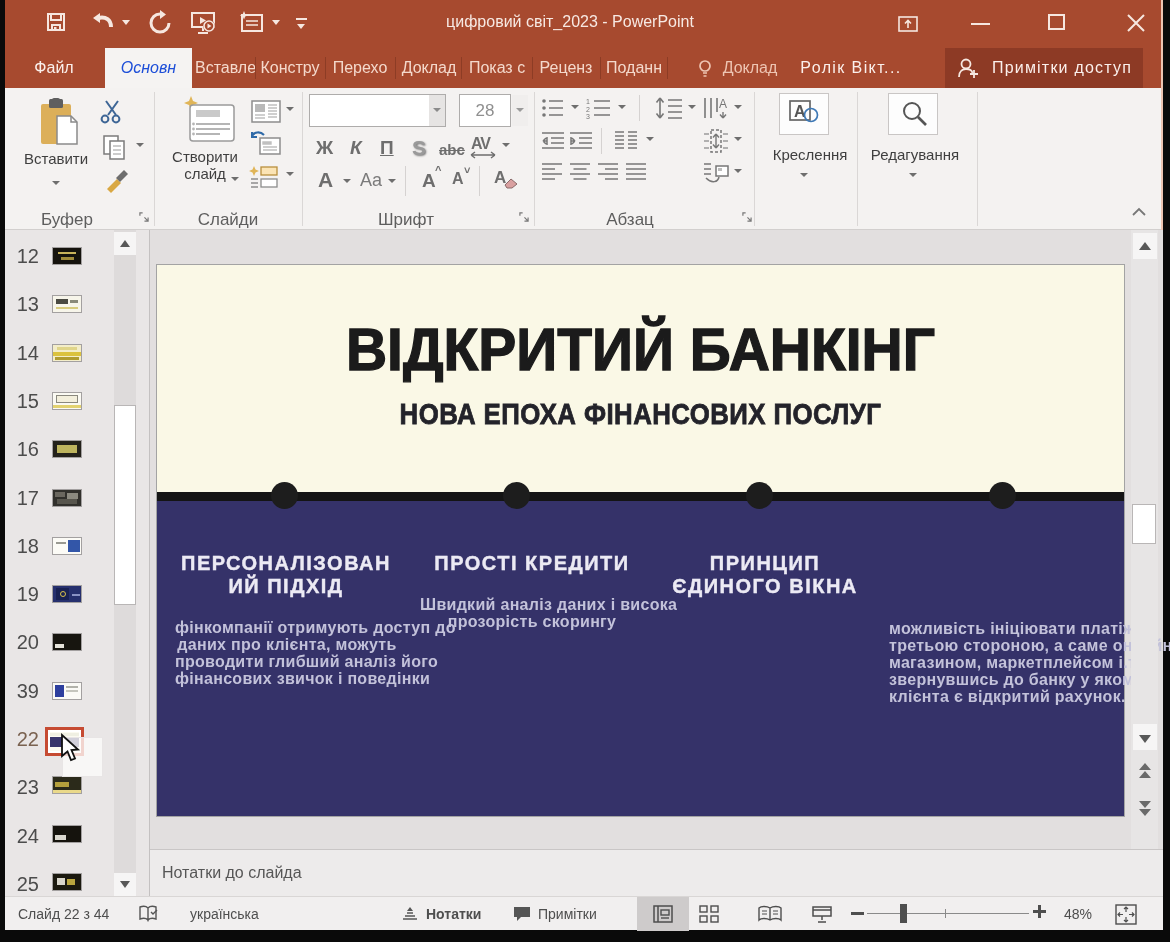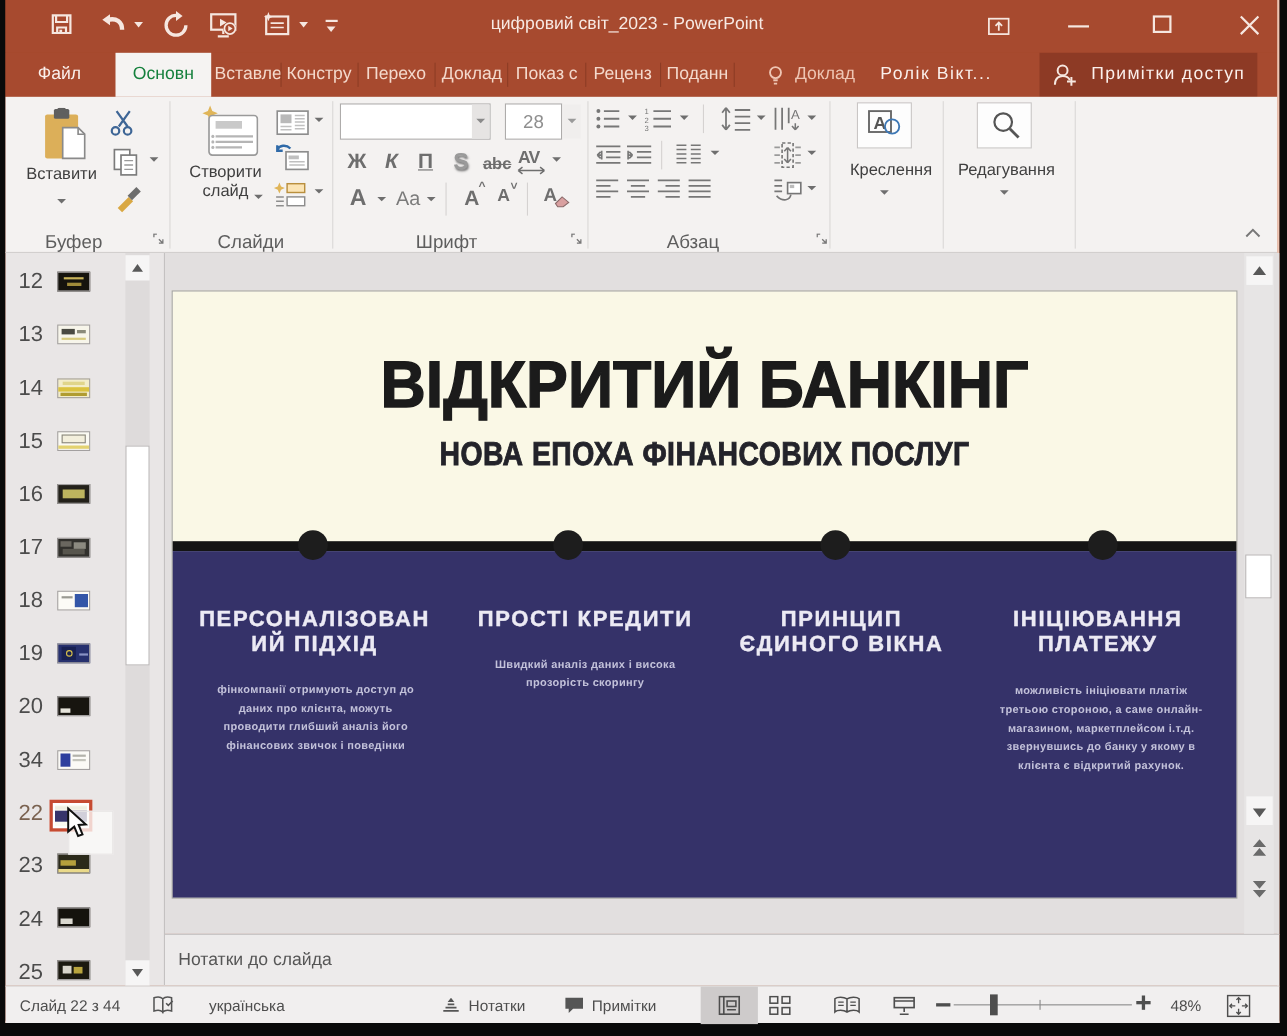--- a/index.html
+++ b/index.html
@@ -8,21 +8,21 @@
   #root { position:absolute; left:0; top:0; width:1170px; height:942px; background:#0a0a0a; }
   #win { position:absolute; left:5px; top:0; width:1158px; height:930px; background:#A74A2F;
          border-right:2px solid #edc4b2; border-bottom:2px solid #edc4b2; }
   
   #titlebar { position:absolute; left:0; top:0; width:100%; height:48px; background:#A74A2F;padding-left:40px; }
   .ttxt { color:#f7e9e3; font-size:15px; }
   
   #tabs { position:absolute; left:0; top:48px; width:100%; height:40px; background:#A74A2F; }
   .tab { position:absolute; top:0; height:40px; line-height:40px; color:#f4d9cc; font-size:16px; text-align:center; }
   .tabsep { position:absolute; top:9px; height:22px; width:1px; background:#8d3c25; }
-  #activetab { position:absolute; left:100px; top:0; width:87px; height:40px; background:#f5f3f2; color:#15803d; font-size:16px; line-height:40px; text-align:center; }
+  #activetab { position:absolute; left:100px; top:0; width:87px; height:40px; background:#f5f3f2; color:#1d4ed8; font-size:16px; line-height:40px; text-align:center;font-style:italic; }
   
   #ribbon { position:absolute; left:0; top:88px; width:100%; height:142px; background:#f4f2f1; border-bottom:1px solid #d2cfce; }
   .gsep { position:absolute; top:4px; height:134px; width:1px; background:#dad7d6; }
   .glabel { position:absolute; top:122px; height:16px; font-size:17px; color:#5e5e5e; text-align:center; }
   .launcher { position:absolute; top:124px; width:10px; height:10px; }
   .biglabel { font-size:15px; color:#3f3f3f; text-align:center; }
   .dda { width:0; height:0; border-left:4px solid transparent; border-right:4px solid transparent; border-top:4px solid #6e6e6e; }
   .combo { position:absolute; background:#fff; border:1px solid #aeacab; }
   .fbtn { color:#6e6e6e; font-weight:bold; font-size:17px; }
   
@@ -31,21 +31,21 @@
   #notesbar { position:absolute; left:145px; top:849px; width:1013px; height:47px; background:#edebeb; border-top:1px solid #c9c6c6; }
   #statusbar { position:absolute; left:0; top:896px; width:1158px; height:34px; background:#f1efef; border-top:1px solid #d9d6d5; font-size:14px; color:#4e4e4e; }
   .thnum { position:absolute; width:30px; text-align:right; font-size:20px; color:#4c4c4c; }
   .thumb { position:absolute; left:47px; width:30px; height:18px; background:#fff; border:1px solid #a3a0a0; }
   
   #slide { position:absolute; left:151px; top:264px; width:969px; height:553px; background:#faf8e6; border:1px solid #a3a3a3; }
   #slideblue { position:absolute; left:0px; top:236px; width:967px; height:315px; background:#353269; }
   #slideline { position:absolute; left:0px; top:227px; width:967px; height:9px; background:#141414; }
   .dot { position:absolute; width:27px; height:27px; border-radius:50%; background:#1d1d1d; top:217px; }
   .colh { position:absolute; color:#eceaf4; font-weight:bold; font-size:20px; text-align:center; letter-spacing:1.5px; line-height:23px; -webkit-text-stroke:0.4px #eceaf4; }
-  .colb { position:absolute; color:#c3c2da; font-weight:bold; font-size:10px; text-align:center; line-height:17px; letter-spacing:0.3px; white-space:nowrap; }
+  .colb { position:absolute; color:#c3c2da; font-weight:bold; font-size:16px; text-align:center; line-height:17px; letter-spacing:0.3px; white-space:nowrap; }
   svg { display:block; }
 </style></head>
 <body>
 <div id="root">
 <div id="win">
   <div id="titlebar">
 
     <svg class="a" style="left:40px;top:11px;" width="22" height="22" viewBox="0 0 22 22">
       <path d="M3 3 h16 v16 h-16 z M6 3 v6 h10 v-6 M7 14 h8 v5 h-8 z" fill="none" stroke="#f6e7e0" stroke-width="2"></path>
       <rect x="9" y="16" width="2.5" height="3" fill="#f6e7e0"></rect>
@@ -313,21 +313,21 @@
 
     <div class="thnum" style="left:4px;top:15px;">12</div>
     <div class="thnum" style="left:4px;top:63px;">13</div>
     <div class="thnum" style="left:4px;top:112px;">14</div>
     <div class="thnum" style="left:4px;top:160px;">15</div>
     <div class="thnum" style="left:4px;top:208px;">16</div>
     <div class="thnum" style="left:4px;top:257px;">17</div>
     <div class="thnum" style="left:4px;top:305px;">18</div>
     <div class="thnum" style="left:4px;top:353px;">19</div>
     <div class="thnum" style="left:4px;top:401px;">20</div>
-    <div class="thnum" style="left:4px;top:450px;">34</div>
+    <div class="thnum" style="left:4px;top:450px;">39</div>
     <div class="thnum" style="left:4px;top:498px;color:#7a6250;">22</div>
     <div class="thnum" style="left:4px;top:546px;">23</div>
     <div class="thnum" style="left:4px;top:595px;">24</div>
     <div class="thnum" style="left:4px;top:643px;">25</div>
 
     <div class="thumb" style="top:17px;background:#15130d;">
           <div class="a" style="left:5px;top:4px;width:18px;height:2px;background:#c8b35a;"></div>
           <div class="a" style="left:8px;top:9px;width:13px;height:3px;background:#a08b3a;"></div>
         </div>
     <div class="thumb" style="top:65px;background:#f7f5ea;">
@@ -407,21 +407,20 @@
     <div id="slideblue"></div>
     <div class="dot" style="left:114px;"></div>
     <div class="dot" style="left:346px;"></div>
     <div class="dot" style="left:589px;"></div>
     <div class="dot" style="left:832px;"></div>
     <div class="colh" style="left:14px;top:287px;width:230px;">ПЕРСОНАЛІЗОВАН ИЙ ПІДХІД</div>
     <div class="colb" style="left:18px;top:354px;width:224px;">фінкомпанії отримують доступ до<br>даних про клієнта, можуть<br>проводити глибший аналіз його<br>фінансових звичок і поведінки</div>
     <div class="colh" style="left:260px;top:287px;width:230px;">ПРОСТІ КРЕДИТИ</div>
     <div class="colb" style="left:263px;top:331px;width:224px;">Швидкий аналіз даних і висока<br>прозорість скорингу</div>
     <div class="colh" style="left:493px;top:287px;width:230px;">ПРИНЦИП<br>ЄДИНОГО ВІКНА</div>
-    <div class="colh" style="left:726px;top:287px;width:230px;">ІНІЦІЮВАННЯ ПЛАТЕЖУ</div>
     <div class="colb" style="left:732px;top:355px;width:224px;">можливість ініціювати платіж<br>третьою стороною, а саме онлайн-<br>магазином, маркетплейсом і.т.д.<br>звернувшись до банку у якому в<br>клієнта є відкритий рахунок.</div>
   </div>
 
   <div class="a" style="left:1126px;top:230px;width:27px;height:619px;background:#e7e5e5;">
     <div class="a" style="left:2px;top:3px;width:24px;height:26px;background:#f6f5f5;"></div>
     <div class="a" style="left:8px;top:12px;width:0;height:0;border-left:6px solid transparent;border-right:6px solid transparent;border-bottom:8px solid #585858;"></div>
     <div class="a" style="left:1px;top:274px;width:24px;height:40px;background:#fff;border:1px solid #b9b6b6;"></div>
     <div class="a" style="left:2px;top:494px;width:24px;height:26px;background:#f6f5f5;"></div>
     <div class="a" style="left:8px;top:505px;width:0;height:0;border-left:6px solid transparent;border-right:6px solid transparent;border-top:8px solid #585858;"></div>
     <svg class="a" style="left:5px;top:531px;" width="18" height="20" viewBox="0 0 18 20">
@@ -438,21 +437,21 @@
     <div class="a" style="left:13px;top:9px;">Слайд 22 з 44</div>
     <svg class="a" style="left:133px;top:8px;" width="24" height="18" viewBox="0 0 24 18">
       <path d="M2 2 C5 1 8 1 10 3 L10 15 C8 13 5 13 2 14 Z M18 2 C15 1 12 1 10 3 L10 15 C12 13 15 13 18 14 Z" fill="none" stroke="#555" stroke-width="1.4"></path>
       <path d="M13 7 l2 2 l4 -4" fill="none" stroke="#555" stroke-width="1.4"></path>
     </svg>
     <div class="a" style="left:185px;top:9px;">українська</div>
     <svg class="a" style="left:395px;top:9px;" width="20" height="16" viewBox="0 0 20 16">
       <path d="M3 13 h14 M5 10 h10 M7 7 h6" stroke="#555" stroke-width="1.5"></path>
       <path d="M10 1 L13 5 L7 5 Z" fill="#555"></path>
     </svg>
-    <div class="a" style="left:421px;top:9px;">Нотатки</div>
+    <div class="a" style="left:421px;top:9px;font-weight:bold;">Нотатки</div>
     <svg class="a" style="left:507px;top:8px;" width="20" height="18" viewBox="0 0 20 18">
       <path d="M2 2 h16 v10 h-9 l-4 4 v-4 h-3 z" fill="#555"></path>
     </svg>
     <div class="a" style="left:533px;top:9px;">Примітки</div>
     <div class="a" style="left:632px;top:0px;width:52px;height:34px;background:#cecbcb;"></div>
     <svg class="a" style="left:648px;top:8px;" width="20" height="18" viewBox="0 0 20 18">
       <rect x="1" y="1" width="18" height="16" fill="none" stroke="#4e4e4e" stroke-width="1.5"></rect>
       <path d="M5 1 v16" stroke="#4e4e4e" stroke-width="1.5"></path>
       <rect x="8" y="5" width="8" height="5" fill="none" stroke="#4e4e4e" stroke-width="1.4"></rect>
       <path d="M8 13 h8" stroke="#4e4e4e" stroke-width="1.4"></path>

